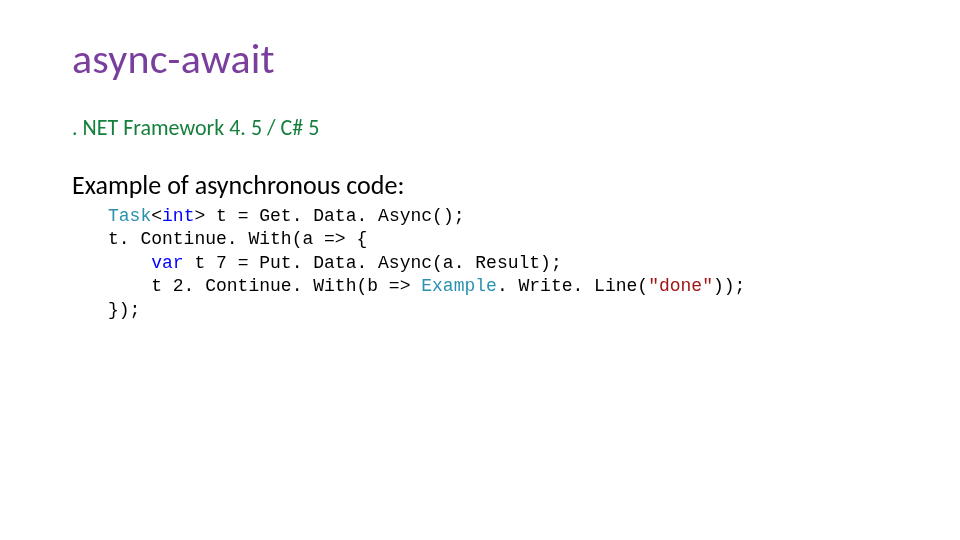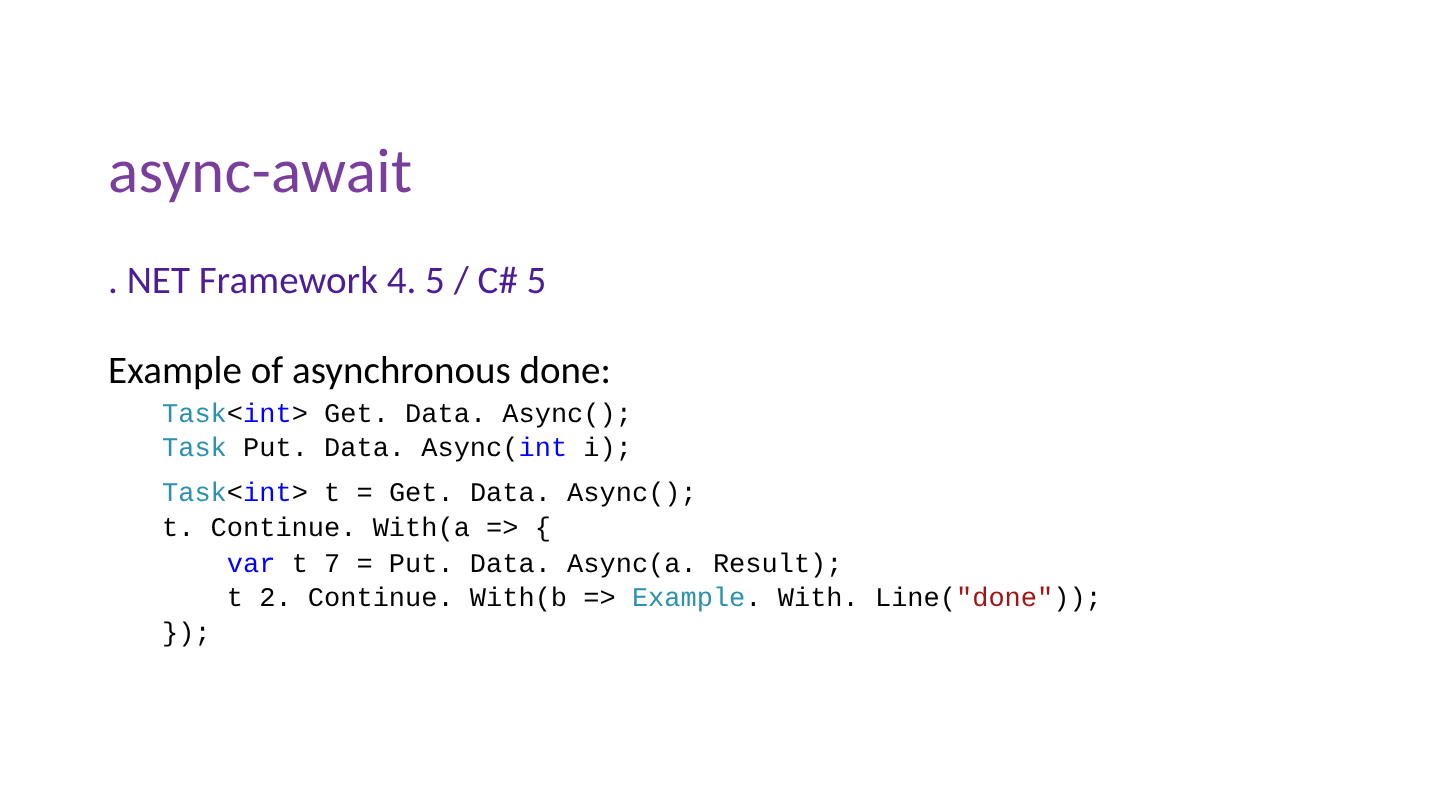--- a/index.html
+++ b/index.html
@@ -9,34 +9,34 @@
     height: 540px;
     background: #ffffff;
     font-family: Calibri, "Segoe UI", Arial, sans-serif;
     color: #1a1a1a;
     overflow: hidden;
   }
   .slide {
     box-sizing: border-box;
     width: 940px;
     height: 540px;
-    padding: 89px 72px 40px 72px;
+    padding: 33px 72px 40px 72px;
     position: relative;
   }
   .title {
     font-size: 42px;
     font-weight: 400;
     color: #7A3E9D;
     margin: 0 0 30px 0;
     letter-spacing: 0.2px;
   }
   .subheading {
-    font-size: 26px;
+    font-size: 22px;
     font-weight: 400;
-    color: #4c1d95;
+    color: #15803d;
     margin: 12px 0 28px 0;
   }
   .sechead {
     font-size: 26px;
     font-weight: 400;
     color: #000;
     margin: 10px 0 4px 0;
   }
   .codeblock {
     font-family: Consolas, "Courier New", monospace;
@@ -52,25 +52,23 @@
 </style>
 </head>
 <body>
 
 <div class="slide">
 
   <h1 class="title">async-await</h1>
 
   <div class="subheading">. NET Framework 4. 5 / C# 5</div>
 
-  <div class="sechead">Example of asynchronous done:</div>
+  <div class="sechead">Example of asynchronous code:</div>
 
-  <div class="codeblock"><span class="typ">Task</span><span>&lt;</span><span class="kw">int</span><span>&gt;</span><span> Get. Data. Async();</span>
-<span class="typ">Task</span><span> Put. Data. Async(</span><span class="kw">int</span><span> i);</span></div>
 
 
   <div class="codeblock"><span class="typ">Task</span><span>&lt;</span><span class="kw">int</span><span>&gt;</span><span> t = Get. Data. Async();</span>
 <span>t. Continue. With(a =&gt; {</span>
 <span>    </span><span class="kw">var</span><span> t 7 = Put. Data. Async(a. Result);</span>
-<span>    t 2. Continue. With(b =&gt; </span><span class="typ">Example</span><span>. With. Line(</span><span class="str">"done"</span><span>));</span>
+<span>    t 2. Continue. With(b =&gt; </span><span class="typ">Example</span><span>. Write. Line(</span><span class="str">"done"</span><span>));</span>
 <span>});</span></div>
 
 </div>
 
 </body></html>

